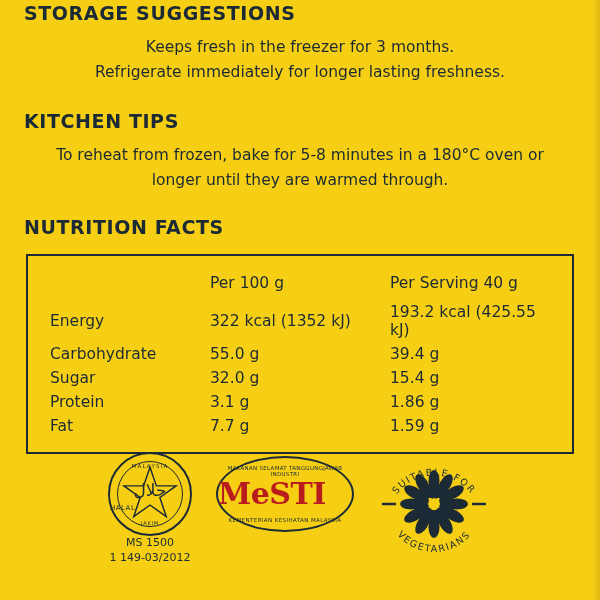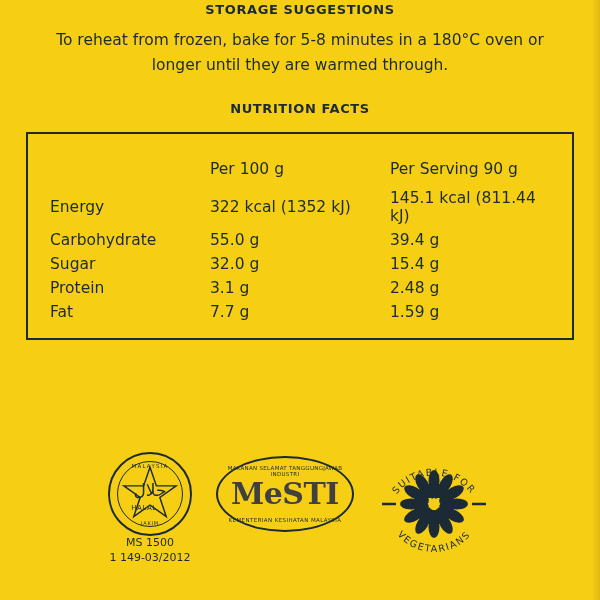--- a/index.html
+++ b/index.html
@@ -17,25 +17,26 @@
   }
   .page {
     width: 600px;
     height: 600px;
     position: relative;
     box-sizing: border-box;
   }
 
   
   .section-title {
-    text-align: center;
+    text-align: left;
     font-weight: bold;
-    font-size: 13px;
+    font-size: 19px;
     letter-spacing: 0.6px;
     color: #1B2A34;
+    padding-left: 24px;
   }
   .body-line {
     text-align: center;
     font-size: 15.5px;
     color: #1B2A34;
     line-height: 1.45;
   }
 
   #storage-title { margin: 0; padding-top: 2px; }
   #storage-lines { margin-top: 12px; }
@@ -46,21 +47,21 @@
   #kitchen-lines div { margin-bottom: 3px; }
 
   #nutrition-title { margin-top: 24px; }
 
   
   .nutrition-box {
     margin: 16px auto 16px auto;
     width: 548px;
     border: 2px solid #1B2A34;
     box-sizing: border-box;
-    padding: 24px 22px 14px 22px;
+    padding: 16px 22px 14px 22px;
   }
   table.nutrition {
     width: 100%;
     border-collapse: collapse;
     font-size: 15.5px;
     color: #1B2A34;
   }
   table.nutrition th {
     text-align: left;
     font-weight: normal;
@@ -125,21 +126,21 @@
     top: 26px;
     text-align: center;
     font-size: 17px;
     font-family: "DejaVu Sans", sans-serif;
     color: #1B2A34;
   }
   .halal-word {
     position: absolute;
     left: 0; right: 12px;
     top: 50px;
-    text-align: center;
+    text-align: left;
     font-size: 7px;
     letter-spacing: 0.5px;
     color: #1B2A34;
   }
   .halal-top-text {
     position: absolute;
     left: 0; right: 0;
     top: 9px;
     text-align: center;
     font-size: 5.5px;
@@ -184,26 +185,26 @@
     top: 7px;
     text-align: center;
     font-size: 5.5px;
     letter-spacing: 0.3px;
     color: #1B2A34;
   }
   .mesti-main {
     position: absolute;
     left: 0; right: 0;
     top: 18px;
-    text-align: center;
+    text-align: left;
     font-size: 30px;
     font-weight: bold;
     font-family: "DejaVu Serif", serif;
     letter-spacing: -0.5px;
-    color: #404040;
+    color: #b91c1c;
   }
   .mesti-bottom {
     position: absolute;
     left: 0; right: 0;
     bottom: 7px;
     text-align: center;
     font-size: 5.5px;
     letter-spacing: 0.4px;
     color: #1B2A34;
   }
@@ -225,57 +226,62 @@
     background: linear-gradient(to right, rgba(0,0,0,0.0), rgba(0,0,0,0.10));
     pointer-events: none;
   }
 </style>
 </head>
 <body>
 
 <div class="page">
 
   <div class="section-title" id="storage-title">STORAGE SUGGESTIONS</div>
-
+  <div id="storage-lines">
+    <div class="body-line">Keeps fresh in the freezer for 3 months.</div>
+    <div class="body-line">Refrigerate immediately for longer lasting freshness.</div>
+  </div>
+
+  <div class="section-title" id="kitchen-title">KITCHEN TIPS</div>
   <div id="kitchen-lines">
     <div class="body-line">To reheat from frozen, bake for 5-8 minutes in a 180°C oven or</div>
     <div class="body-line">longer until they are warmed through.</div>
   </div>
 
   <div class="section-title" id="nutrition-title">NUTRITION FACTS</div>
 
   <div class="nutrition-box">
     <table class="nutrition">
       <thead>
         <tr>
           <th class="col-label"></th>
           <th class="col-100">Per 100 g</th>
-          <th class="col-serv">Per Serving 90 g</th>
+          <th class="col-serv">Per Serving 40 g</th>
         </tr>
       </thead>
       <tbody>
         <tr class="energy">
           <td class="col-label">Energy</td>
           <td class="col-100">322 kcal (1352 kJ)</td>
-          <td class="col-serv">145.1 kcal (811.44 kJ)</td>
+          <td class="col-serv">193.2 kcal (425.55 kJ)</td>
         </tr>
         <tr>
           <td class="col-label">Carbohydrate</td>
           <td class="col-100">55.0 g</td>
           <td class="col-serv">39.4 g</td>
         </tr>
         <tr>
           <td class="col-label">Sugar</td>
           <td class="col-100">32.0 g</td>
           <td class="col-serv">15.4 g</td>
         </tr>
         <tr>
           <td class="col-label">Protein</td>
           <td class="col-100">3.1 g</td>
-          <td class="col-serv">2.48 g</td>
+          <td class="col-serv">1.86 g</td>
         </tr>
         <tr>
           <td class="col-label">Fat</td>
           <td class="col-100">7.7 g</td>
           <td class="col-serv">1.59 g</td>
         </tr>
       </tbody>
     </table>
   </div>
 

